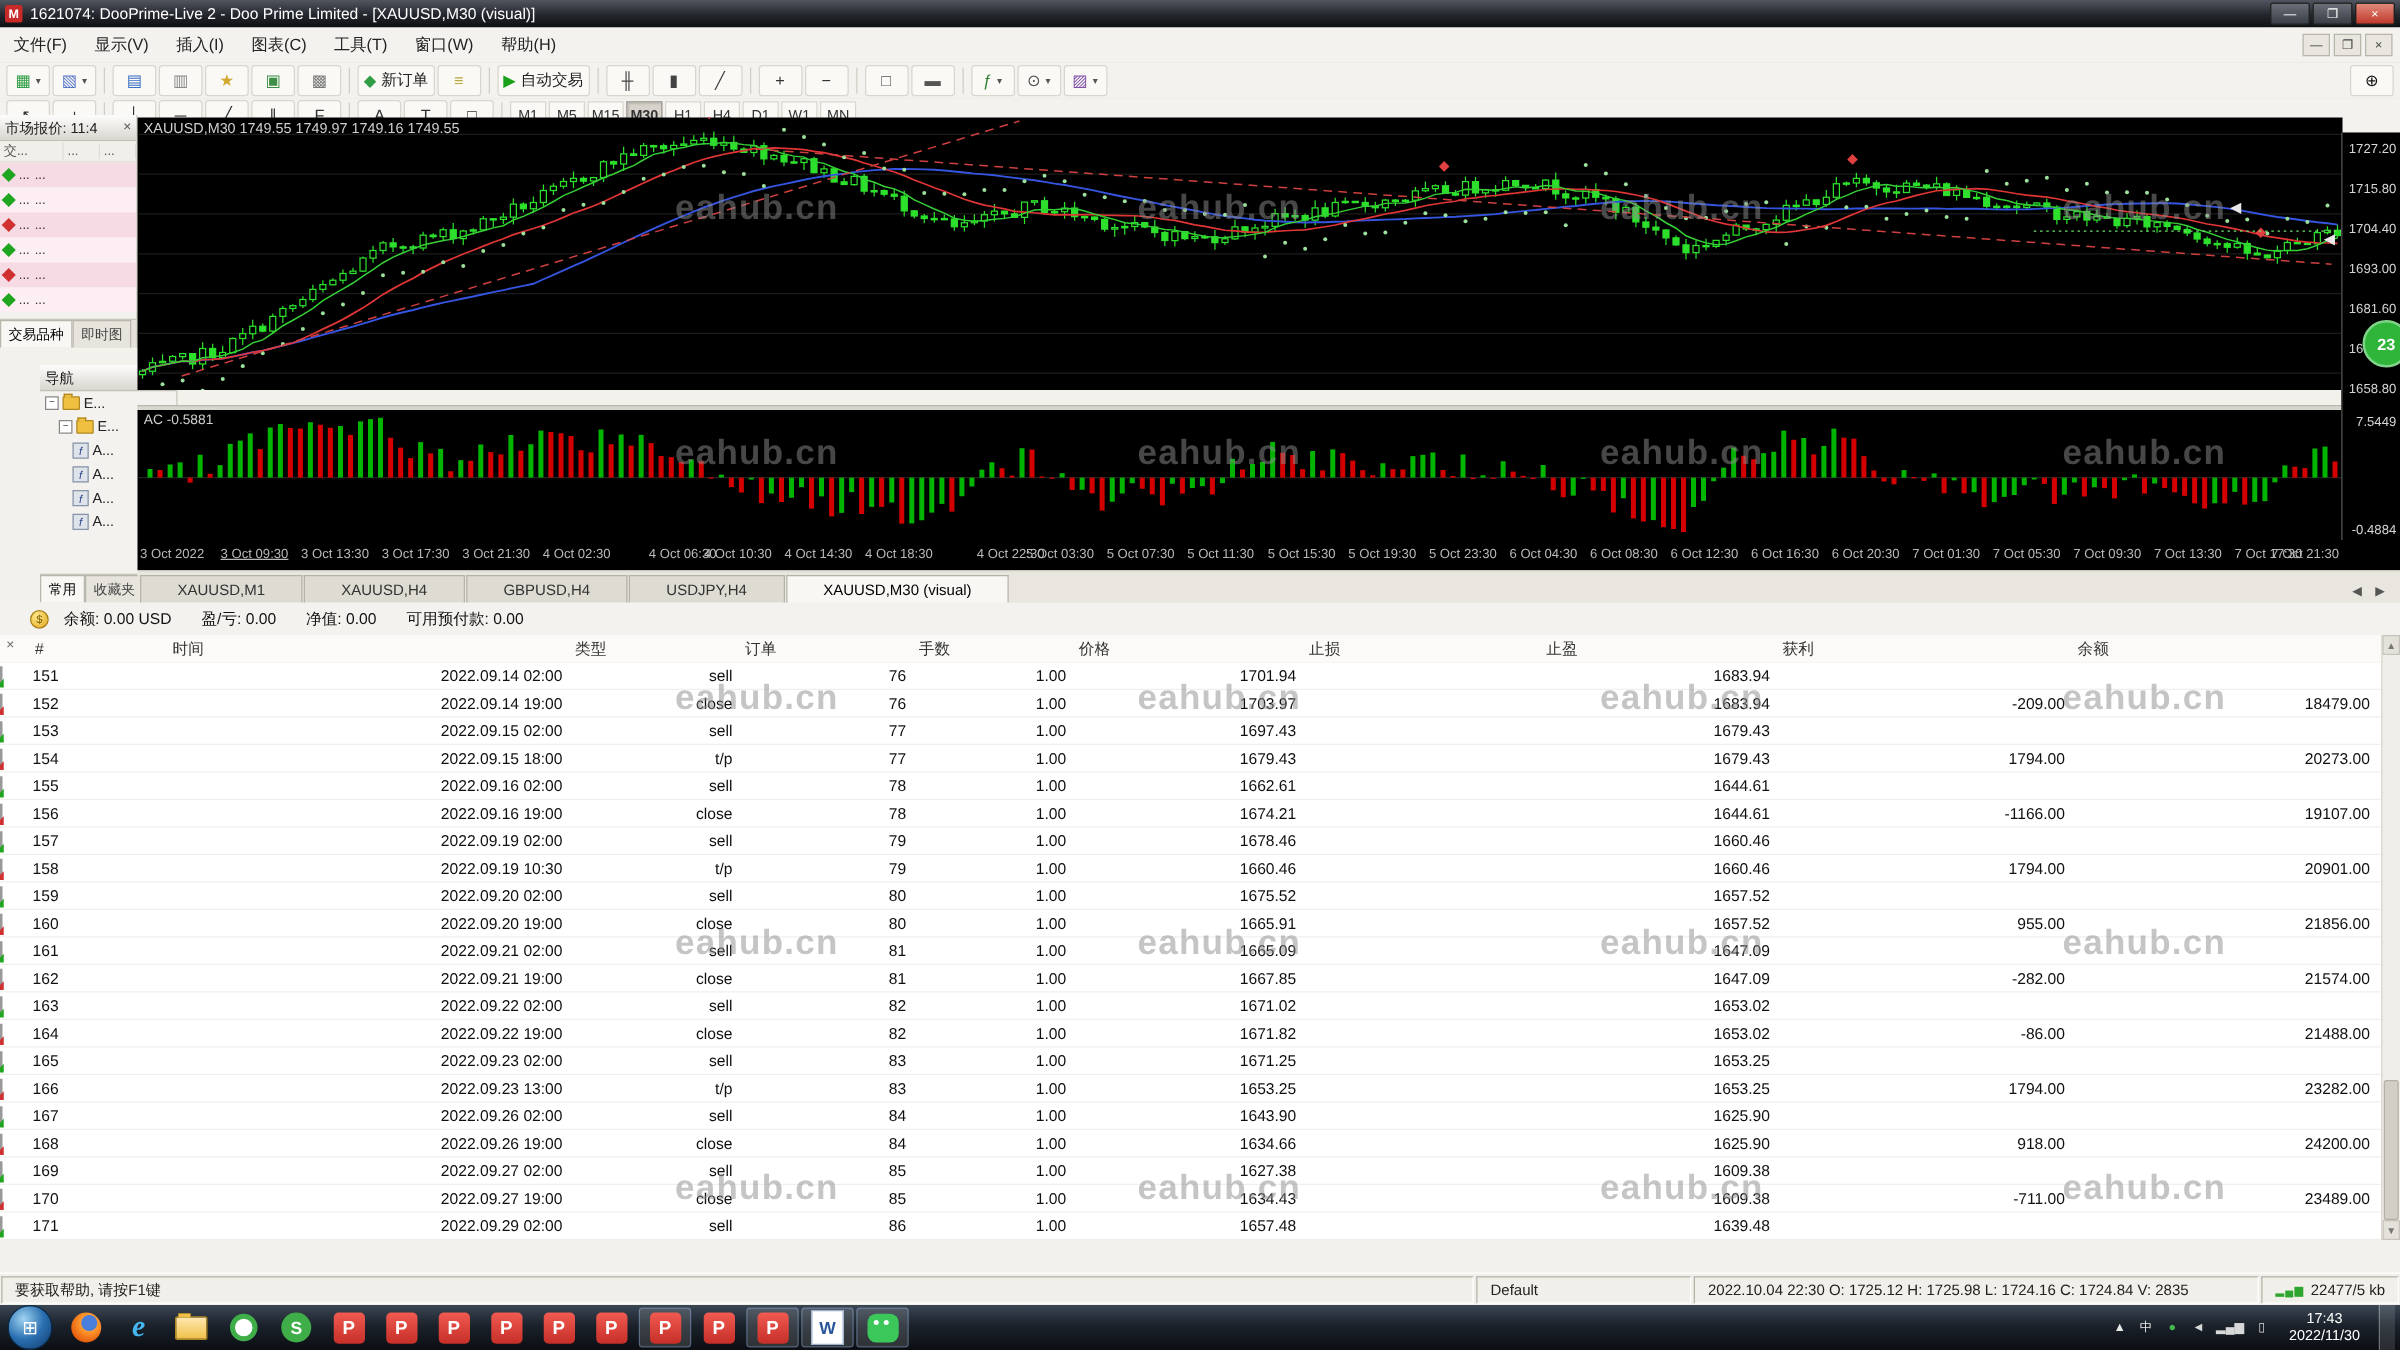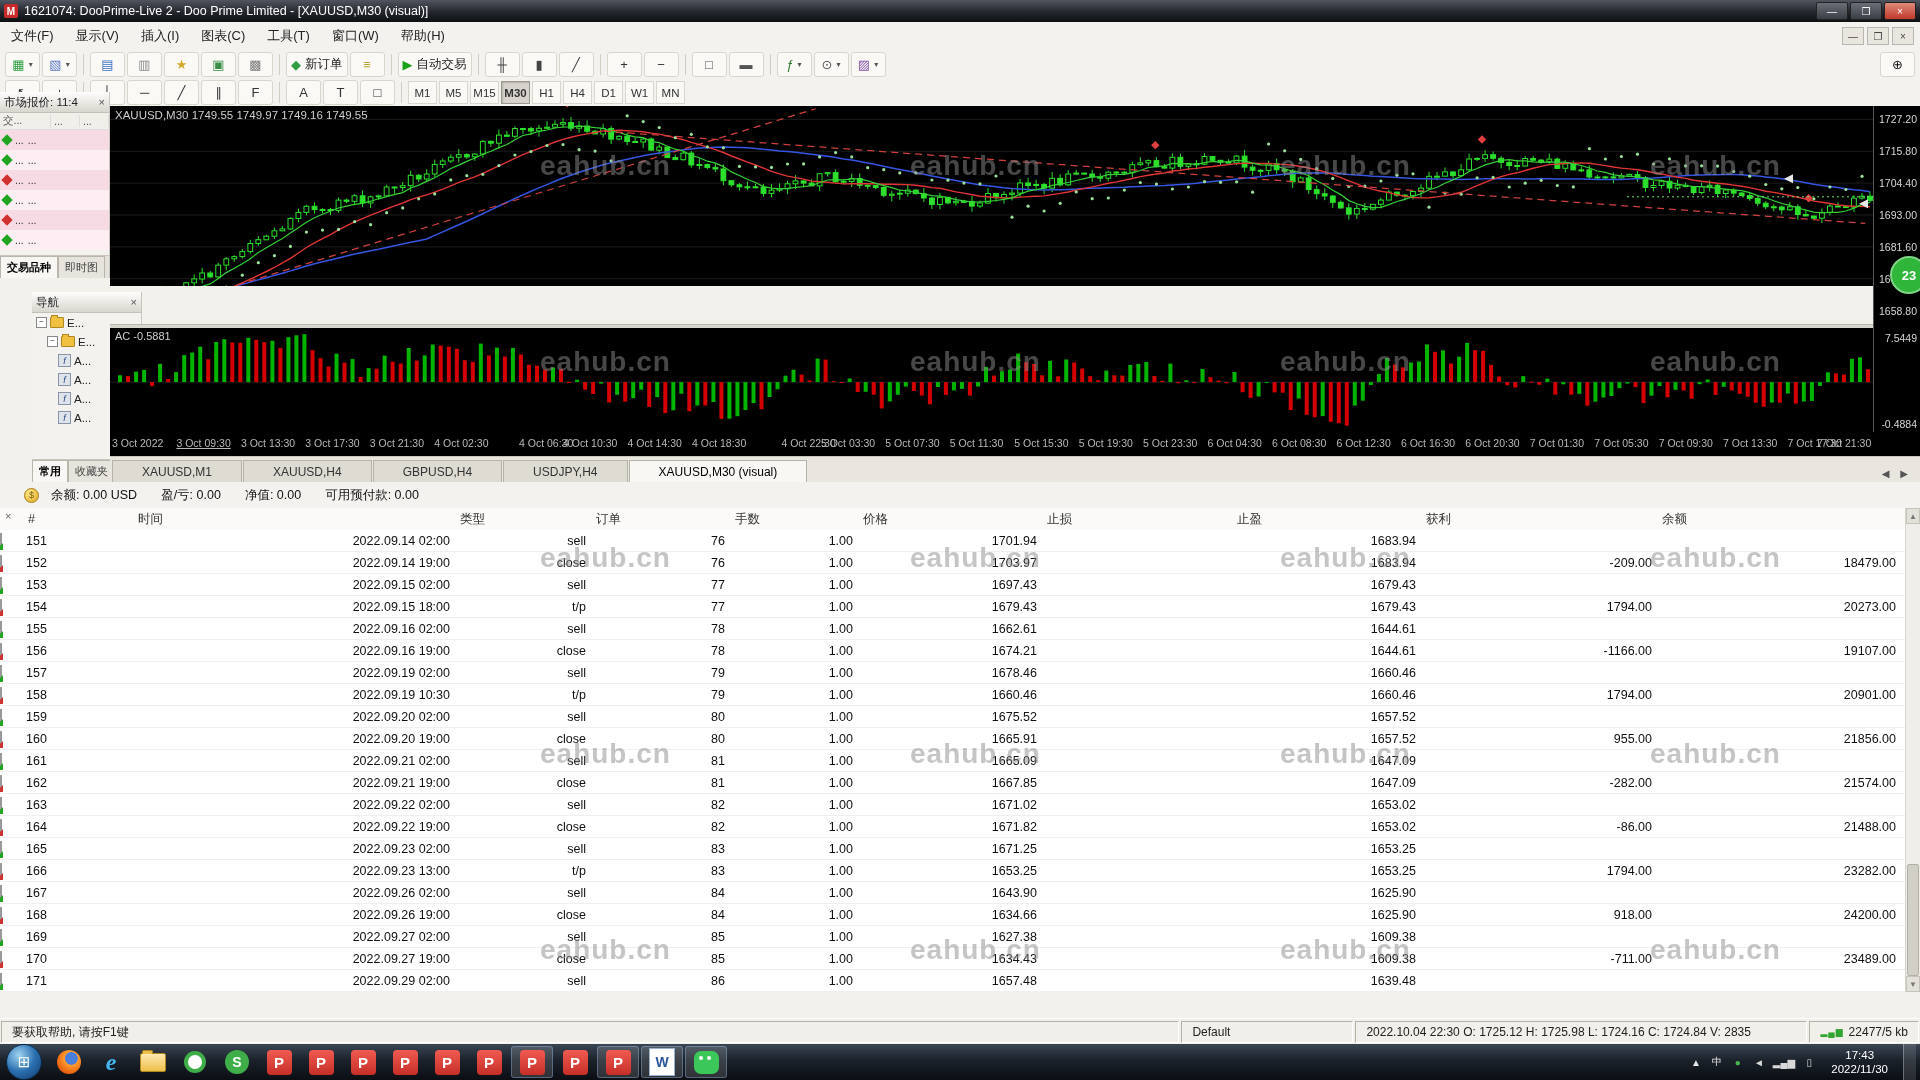--- a/index.html
+++ b/index.html
@@ -47,30 +47,30 @@
   .mw-header span{padding:0 3px;border-right:1px solid #ddd;}
   .mw-row{height:20px;display:flex;align-items:center;font-size:10.5px;color:#333;padding:0 3px;gap:4px;}
   .mw-row:nth-child(odd){background:#f6dbe4;}
   .mw-row:nth-child(even){background:#fceef2;}
   .dia{width:8px;height:8px;transform:rotate(45deg);flex:0 0 auto;}
   .dia.up{background:#1fa51f;}
   .dia.down{background:#d03030;}
   .panel-tabs{position:absolute;bottom:0;left:0;right:0;height:22px;display:flex;align-items:flex-end;background:#e5e2db;border-top:1px solid #c9c6bd;}
   .ptab{font-size:11px;padding:3px 6px;border:1px solid #b9b6ac;border-bottom:none;background:#e7e4dd;color:#444;
     white-space:nowrap;overflow:hidden;max-width:56px;}
-  .ptab.active{background:#f8f7f3;font-weight:bold;color:#000;}
+  .ptab.active{background:#f8f7f3;font-weight:normal;color:#000;}
   .nav-row{height:19px;display:flex;align-items:center;font-size:11.5px;color:#222;gap:3px;white-space:nowrap;overflow:hidden;}
   .expand-box{width:9px;height:9px;border:1px solid #888;background:#fff;font-size:8px;line-height:7px;text-align:center;color:#333;flex:0 0 auto;}
   .folder-ico{width:12px;height:9px;background:#f0c040;border:1px solid #b08820;border-radius:1px;position:relative;flex:0 0 auto;}
   .folder-ico::before{content:"";position:absolute;top:-3px;left:0;width:5px;height:2px;background:#f0c040;border:1px solid #b08820;border-bottom:none;}
   .ea-ico{width:11px;height:11px;background:#dfe3ea;border:1px solid #8894a8;color:#2d4a8a;font-size:9px;font-style:italic;
     display:flex;align-items:center;justify-content:center;flex:0 0 auto;}
   
   .pane{position:absolute;background:#000;}
-  #price-pane{top:106px;left:110px;right:46px;height:180px;}
+  #price-pane{top:94px;left:110px;right:46px;height:218px;}
   #splitter{position:absolute;top:324px;left:110px;right:0;height:4px;background:#d9d6cf;border-top:1px solid #b9b6ad;border-bottom:1px solid #b9b6ad;}
   #ac-pane{top:328px;left:110px;right:46px;height:104px;}
   #axis-col{position:absolute;top:106px;right:0;width:46px;height:350px;background:#000;border-left:1px solid #555;color:#d6d6d6;font-size:10.5px;}
   .axis-lbl{position:absolute;right:3px;}
   #xaxis{position:absolute;top:432px;left:110px;right:0;height:24px;background:#000;color:#b8b8b8;font-size:10.5px;overflow:hidden;}
   .x-lbl{position:absolute;top:5px;white-space:nowrap;}
   .ohlc-label{position:absolute;top:3px;left:5px;color:#cfcfcf;font-size:11.5px;z-index:3;}
   .ac-label{position:absolute;top:2px;left:5px;color:#cfcfcf;font-size:11px;z-index:3;}
   svg{display:block;width:100%;height:100%;}
   #price-badge{position:absolute;top:150px;right:-8px;width:34px;height:34px;border-radius:50%;background:#2fb53a;

